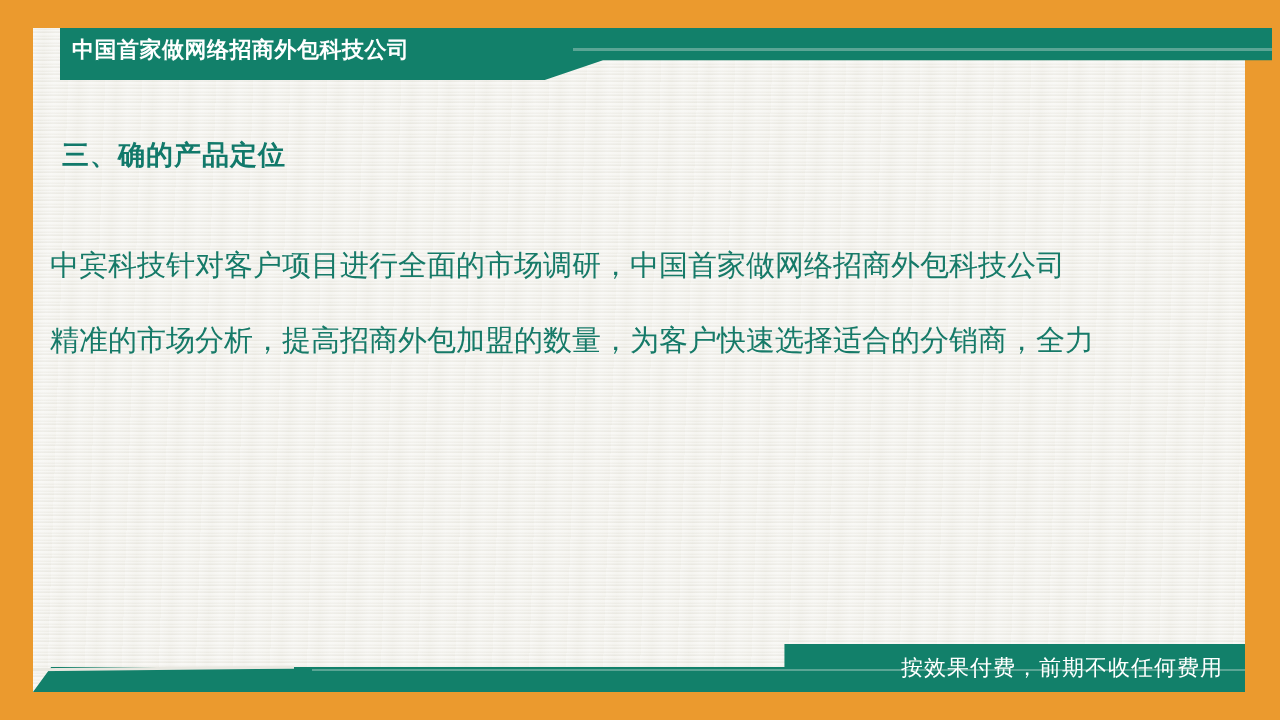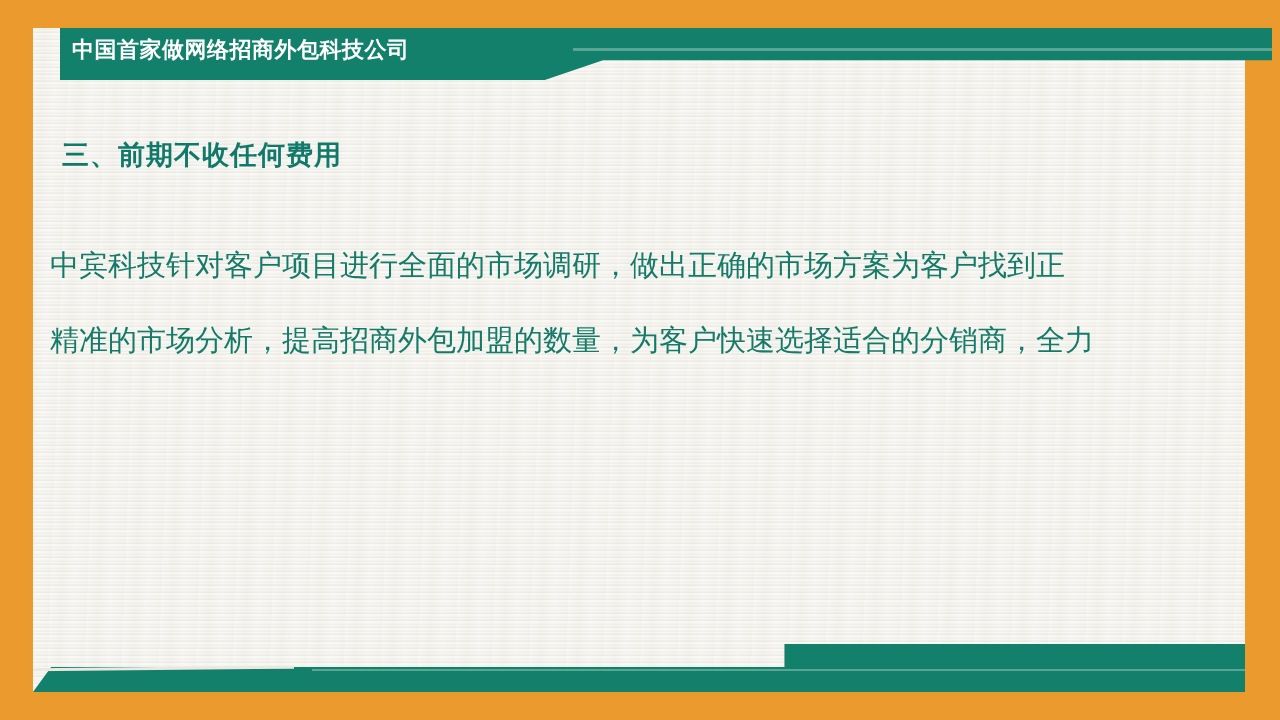--- a/index.html
+++ b/index.html
@@ -198,26 +198,27 @@
   <div class="frame-bottom"></div>
   <div class="frame-left"></div>
   <div class="frame-right"></div>
 
   <div class="header">
     <div class="header-band"></div>
     <div class="header-band-hairline"></div>
     <div class="header-title">中国首家做网络招商外包科技公司</div>
   </div>
 
-  <div class="section-heading">三、前期不收任何费用</div>
+  <div class="section-heading">三、确的产品定位</div>
 
   <div class="paragraph">
-    <span class="pline">中宾科技针对客户项目进行全面的市场调研，做出正确的市场方案为客户找到正</span>
+    <span class="pline">中宾科技针对客户项目进行全面的市场调研，中国首家做网络招商外包科技公司</span>
     <span class="pline">精准的市场分析，提高招商外包加盟的数量，为客户快速选择适合的分销商，全力</span>
   </div>
 
   <div class="footer">
     <div class="footer-band"></div>
     <div class="footer-hairline"></div>
     <div class="footer-hairline-2"></div>
+    <div class="footer-text">按效果付费，前期不收任何费用</div>
   </div>
 
 </div>
 
 </body></html>

